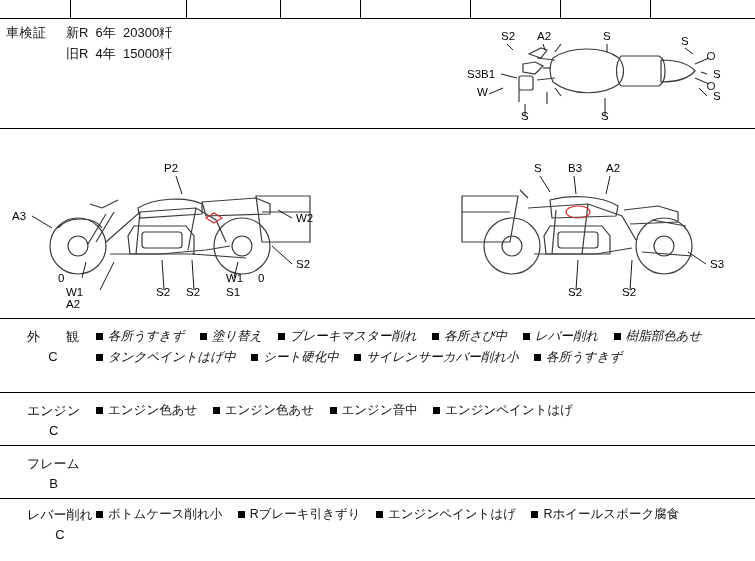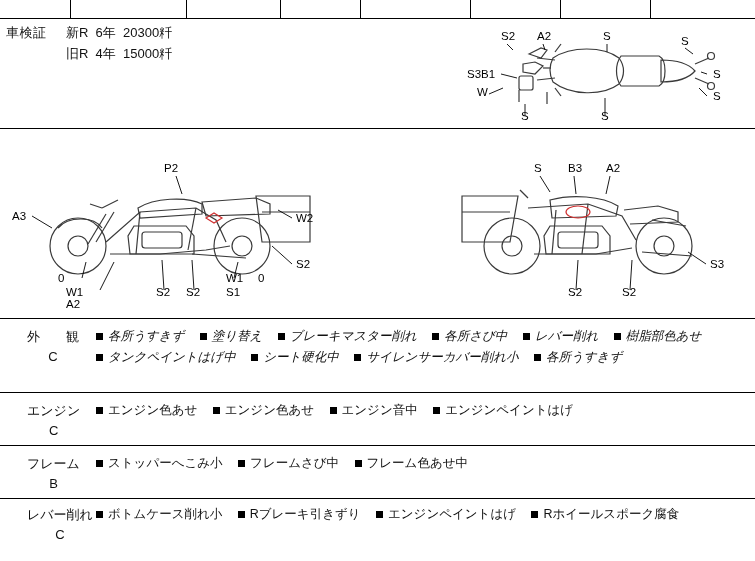--- a/index.html
+++ b/index.html
@@ -267,27 +267,20 @@
     </div>
   </div>
 
   <div class="hline" style="top:445px"></div>
 
   <div class="arow" style="top:445px;height:53px;">
     <div class="acat" style="top:10px;">
       <span class="cat-name">フレーム</span>
       <span class="cat-grade">B</span>
     </div>
-    <div class="aitems" style="top:8px;">
-      <div class="line">
-        <span class="it"><i class="bullet"></i><span>ストッパーへこみ小</span></span>
-        <span class="it"><i class="bullet"></i><span>フレームさび中</span></span>
-        <span class="it"><i class="bullet"></i><span>フレーム色あせ中</span></span>
-      </div>
-    </div>
   </div>
 
   <div class="hline" style="top:498px"></div>
 
   <div class="arow" style="top:498px;height:60px;">
     <div class="acat" style="top:8px;">
       <span class="cat-name">レバー削れ</span>
       <span class="cat-grade">C</span>
     </div>
     <div class="aitems" style="top:6px;">

